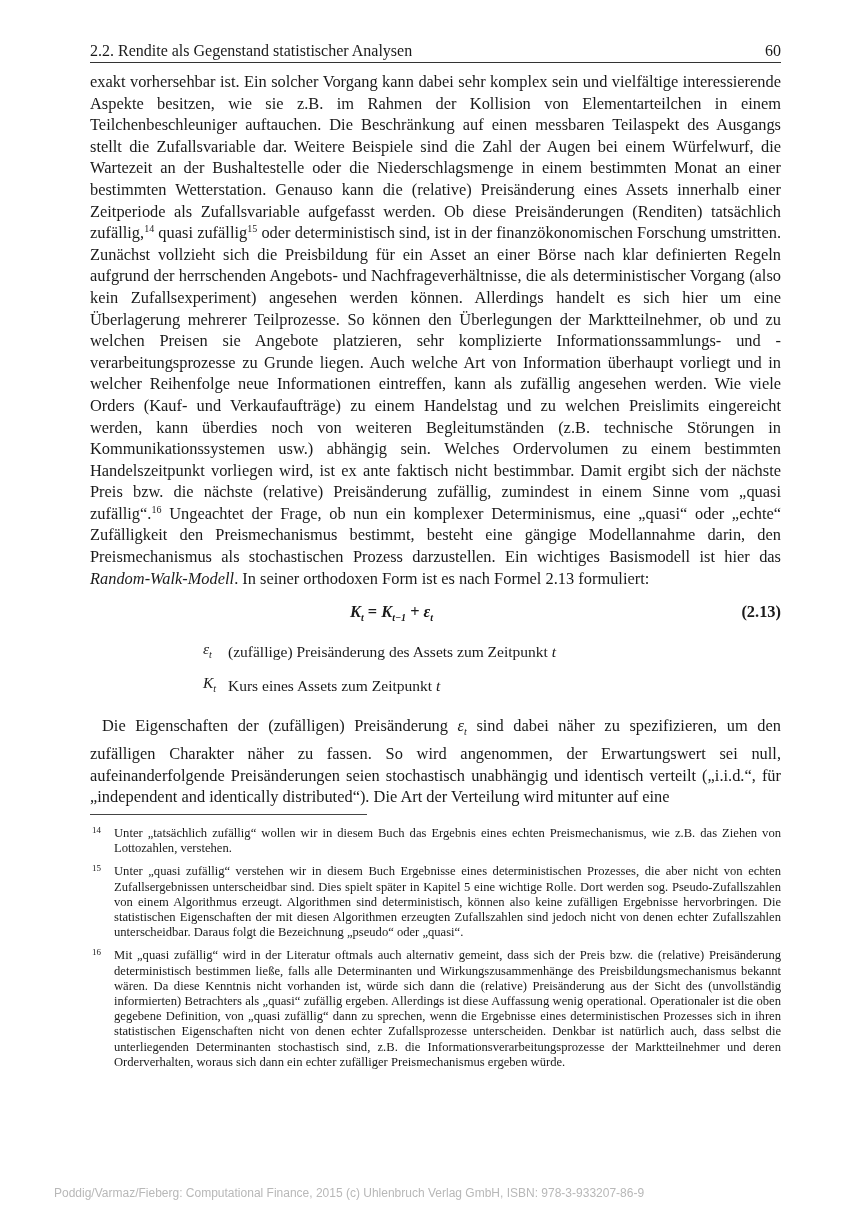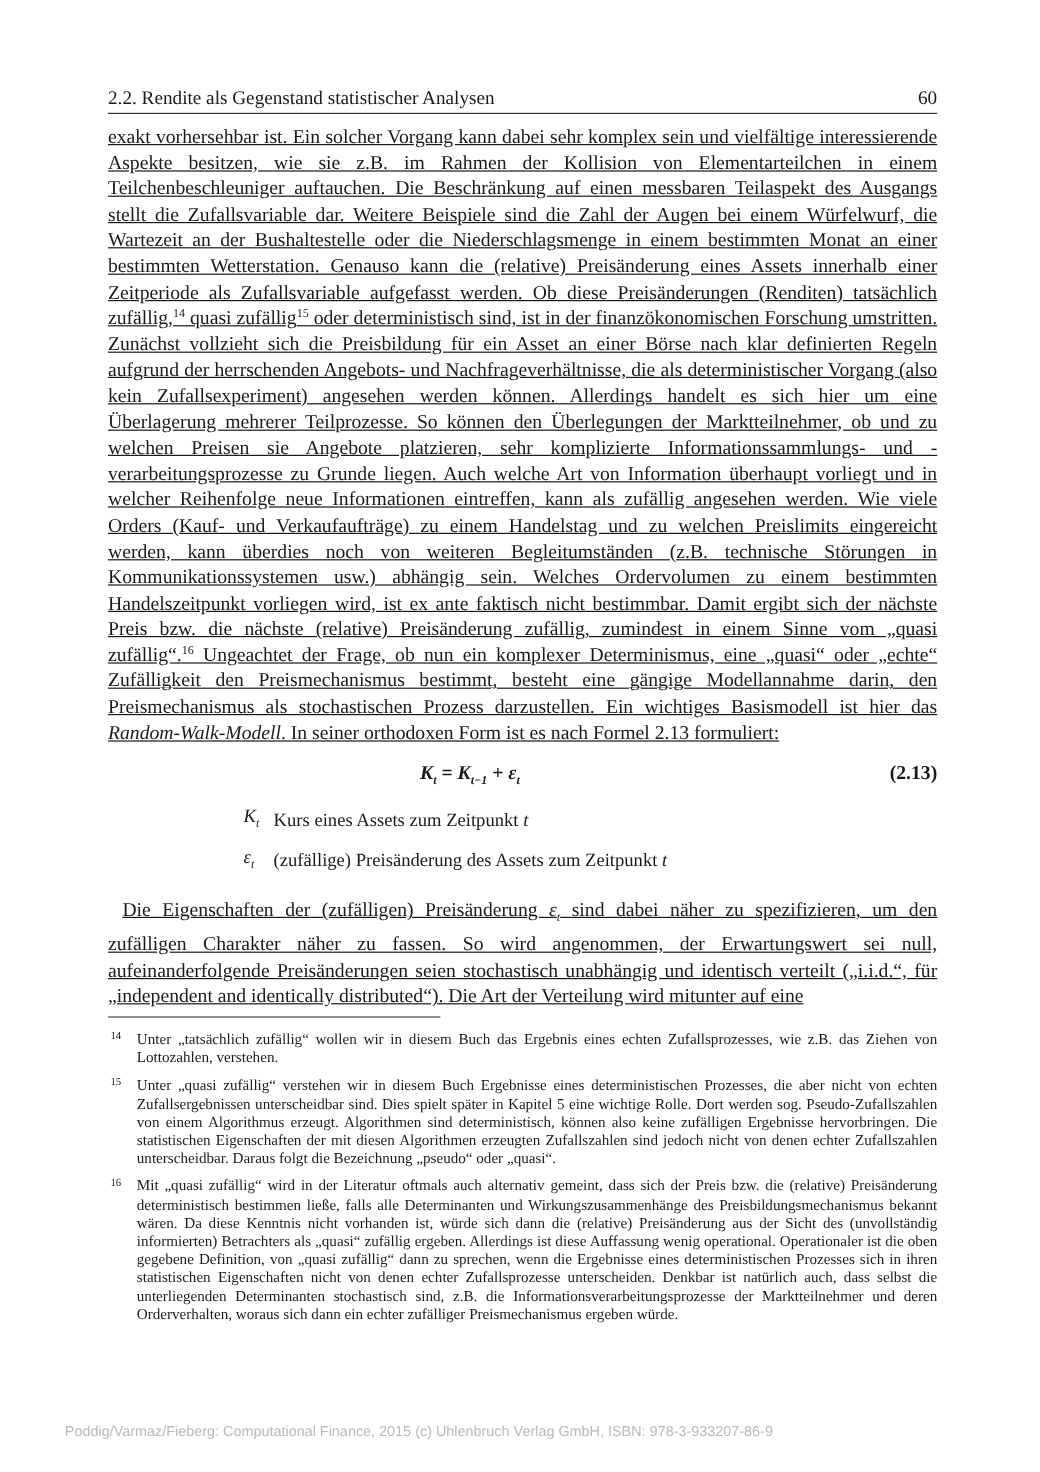--- a/index.html
+++ b/index.html
@@ -1,23 +1,23 @@
 <!DOCTYPE html>
 <html><head>
 <meta charset="utf-8">
 <style>
   html, body { margin: 0; padding: 0; background: #ffffff; }
   body { width: 867px; height: 1227px; position: relative; overflow: hidden;
          font-family: "Liberation Serif", "DejaVu Serif", serif; color: #1a1a1a; }
   .page { position: absolute; left: 90px; top: 40px; width: 691px; }
   .running-head { display: flex; justify-content: space-between; font-size: 16px;
-                  line-height: 22px; border-bottom: 1px solid #333; padding-bottom: 0px; margin-top: 32px; }
+                  line-height: 22px; border-bottom: 1px solid #333; padding-bottom: 0px; }
   .body-text { margin-top: 8px; font-size: 16.4px; line-height: 21.6px; text-align: justify;
                hyphens: manual; }
-  .body-text p { margin: 0; text-decoration: underline; }
+  .body-text p { margin: 0; }
   .body-text sup { font-size: 10px; line-height: 0; vertical-align: 6px; }
   .equation { position: relative; height: 44px; margin-top: 2px; font-size: 16.4px; font-weight: bold; }
   .equation .formula { position: absolute; left: 260px; top: 10px; font-style: italic; }
   .equation .formula sub { font-size: 10px; }
   .equation .eq-number { position: absolute; right: 0; top: 10px; }
   .legend { margin-left: 113px; font-size: 15.5px; }
   .legend .row { display: flex; height: 34px; align-items: center; }
   .legend .sym { width: 25px; font-style: italic; }
   .legend .sym sub { font-size: 10px; }
   .legend i { font-style: italic; }
@@ -43,38 +43,38 @@
   <div class="body-text">
     <p><span>exakt vorhersehbar ist. Ein solcher Vorgang kann dabei sehr komplex sein und vielfältige in­teressierende Aspekte besitzen, wie sie z.B. im Rahmen der Kollision von Elementarteilchen in einem Teilchenbeschleuniger auftauchen. Die Beschränkung auf einen messbaren Teilaspekt des Ausgangs stellt die Zufallsvariable dar. Weitere Beispiele sind die Zahl der Augen bei ei­nem Würfelwurf, die Wartezeit an der Bushaltestelle oder die Niederschlagsmenge in einem bestimmten Monat an einer bestimmten Wetterstation. Genauso kann die (relative) Preisände­rung eines Assets innerhalb einer Zeitperiode als Zufallsvariable aufgefasst werden. Ob diese Preisänderungen (Renditen) tatsächlich zufällig,</span><sup>14</sup><span> quasi zufällig</span><sup>15</sup><span> oder deterministisch sind, ist in der finanzökonomischen Forschung umstritten. Zunächst vollzieht sich die Preisbildung für ein Asset an einer Börse nach klar definierten Regeln aufgrund der herrschenden Angebots- und Nachfrageverhältnisse, die als deterministischer Vorgang (also kein Zufallsexperiment) angesehen werden können. Allerdings handelt es sich hier um eine Überlagerung mehrerer Teilprozesse. So können den Überlegungen der Marktteilnehmer, ob und zu welchen Preisen sie Angebote platzieren, sehr komplizierte Informationssammlungs- und -verarbeitungsprozesse zu Grunde liegen. Auch welche Art von Information überhaupt vorliegt und in welcher Reihenfolge neue Informationen eintreffen, kann als zufällig angesehen werden. Wie viele Orders (Kauf- und Ver­kaufaufträge) zu einem Handelstag und zu welchen Preislimits eingereicht werden, kann überdies noch von weiteren Begleitumständen (z.B. technische Störungen in Kommunikationssystemen usw.) abhängig sein. Welches Ordervolumen zu einem bestimmten Handelszeitpunkt vorliegen wird, ist ex ante faktisch nicht bestimmbar. Damit ergibt sich der nächste Preis bzw. die nächste (relative) Preisänderung zufällig, zumindest in einem Sinne vom „quasi zufällig“.</span><sup>16</sup><span> Ungeachtet der Frage, ob nun ein komplexer Determinismus, eine „quasi“ oder „echte“ Zufälligkeit den Preis­mechanismus bestimmt, besteht eine gängige Modellannahme darin, den Preismechanismus als stochastischen Prozess darzustellen. Ein wichtiges Basismodell ist hier das </span><i>Random-Walk-Modell</i><span>. In seiner orthodoxen Form ist es nach Formel 2.13 formuliert:</span></p>
 
     <div class="equation">
       <span class="formula"><span>K</span><sub>t</sub><span style="font-style:normal"> = </span><span>K</span><sub>t−1</sub><span style="font-style:normal"> + </span><span>ε</span><sub>t</sub></span>
       <span class="eq-number">(2.13)</span>
     </div>
 
     <div class="legend">
       <div class="row">
+        <span class="sym"><span>ε</span><sub>t</sub></span>
+        <span><span>(zufällige) Preisänderung des Assets zum Zeitpunkt </span><i>t</i></span>
+      </div>
+      <div class="row">
         <span class="sym"><span>K</span><sub>t</sub></span>
         <span><span>Kurs eines Assets zum Zeitpunkt </span><i>t</i></span>
-      </div>
-      <div class="row">
-        <span class="sym"><span>ε</span><sub>t</sub></span>
-        <span><span>(zufällige) Preisänderung des Assets zum Zeitpunkt </span><i>t</i></span>
       </div>
     </div>
 
     <p class="indent" style="margin-top:12px"><span>Die Eigenschaften der (zufälligen) Preisänderung </span><i><span>ε</span><sub style="font-size:10px">t</sub></i><span> sind dabei näher zu spezifizieren, um den zufälligen Charakter näher zu fassen. So wird angenommen, der Erwartungswert sei null, aufeinanderfolgende Preisänderungen seien stochastisch unabhängig und identisch verteilt („i.i.d.“, für „independent and identically distributed“). Die Art der Verteilung wird mitunter auf eine</span></p>
   </div>
 
   <div class="fn-rule"></div>
 
   <div class="footnotes">
     <div class="footnote">
       <span class="fn-num">14</span>
-      <span class="fn-text">Unter „tatsächlich zufällig“ wollen wir in diesem Buch das Ergebnis eines echten Zufallsprozesses, wie z.B. das Ziehen von Lottozahlen, verstehen.</span>
+      <span class="fn-text">Unter „tatsächlich zufällig“ wollen wir in diesem Buch das Ergebnis eines echten Preismechanismus, wie z.B. das Ziehen von Lottozahlen, verstehen.</span>
     </div>
     <div class="footnote">
       <span class="fn-num">15</span>
       <span class="fn-text">Unter „quasi zufällig“ verstehen wir in diesem Buch Ergebnisse eines deterministischen Prozesses, die aber nicht von echten Zufallsergebnissen unterscheidbar sind. Dies spielt später in Kapitel 5 eine wichtige Rolle. Dort werden sog. Pseudo-Zufallszahlen von einem Algorithmus erzeugt. Algorithmen sind deterministisch, können also keine zufälligen Ergebnisse hervorbringen. Die statistischen Eigenschaften der mit diesen Algorithmen erzeugten Zufallszahlen sind jedoch nicht von denen echter Zufallszahlen unterscheidbar. Daraus folgt die Bezeichnung „pseudo“ oder „quasi“.</span>
     </div>
     <div class="footnote">
       <span class="fn-num">16</span>
       <span class="fn-text">Mit „quasi zufällig“ wird in der Literatur oftmals auch alternativ gemeint, dass sich der Preis bzw. die (relative) Preisänderung deterministisch bestimmen ließe, falls alle Determinanten und Wirkungszusammenhänge des Preisbil­dungsmechanismus bekannt wären. Da diese Kenntnis nicht vorhanden ist, würde sich dann die (relative) Preisänderung aus der Sicht des (unvollständig informierten) Betrachters als „quasi“ zufällig ergeben. Allerdings ist diese Auffassung wenig operational. Operationaler ist die oben gegebene Definition, von „quasi zufällig“ dann zu sprechen, wenn die Ergebnisse eines deterministischen Prozesses sich in ihren statistischen Eigenschaften nicht von denen echter Zufallsprozesse unterscheiden. Denkbar ist natürlich auch, dass selbst die unterliegenden Determinanten stochastisch sind, z.B. die Informationsverarbeitungsprozesse der Marktteilnehmer und deren Orderverhalten, woraus sich dann ein echter zufälliger Preismechanismus ergeben würde.</span>
     </div>
   </div>

